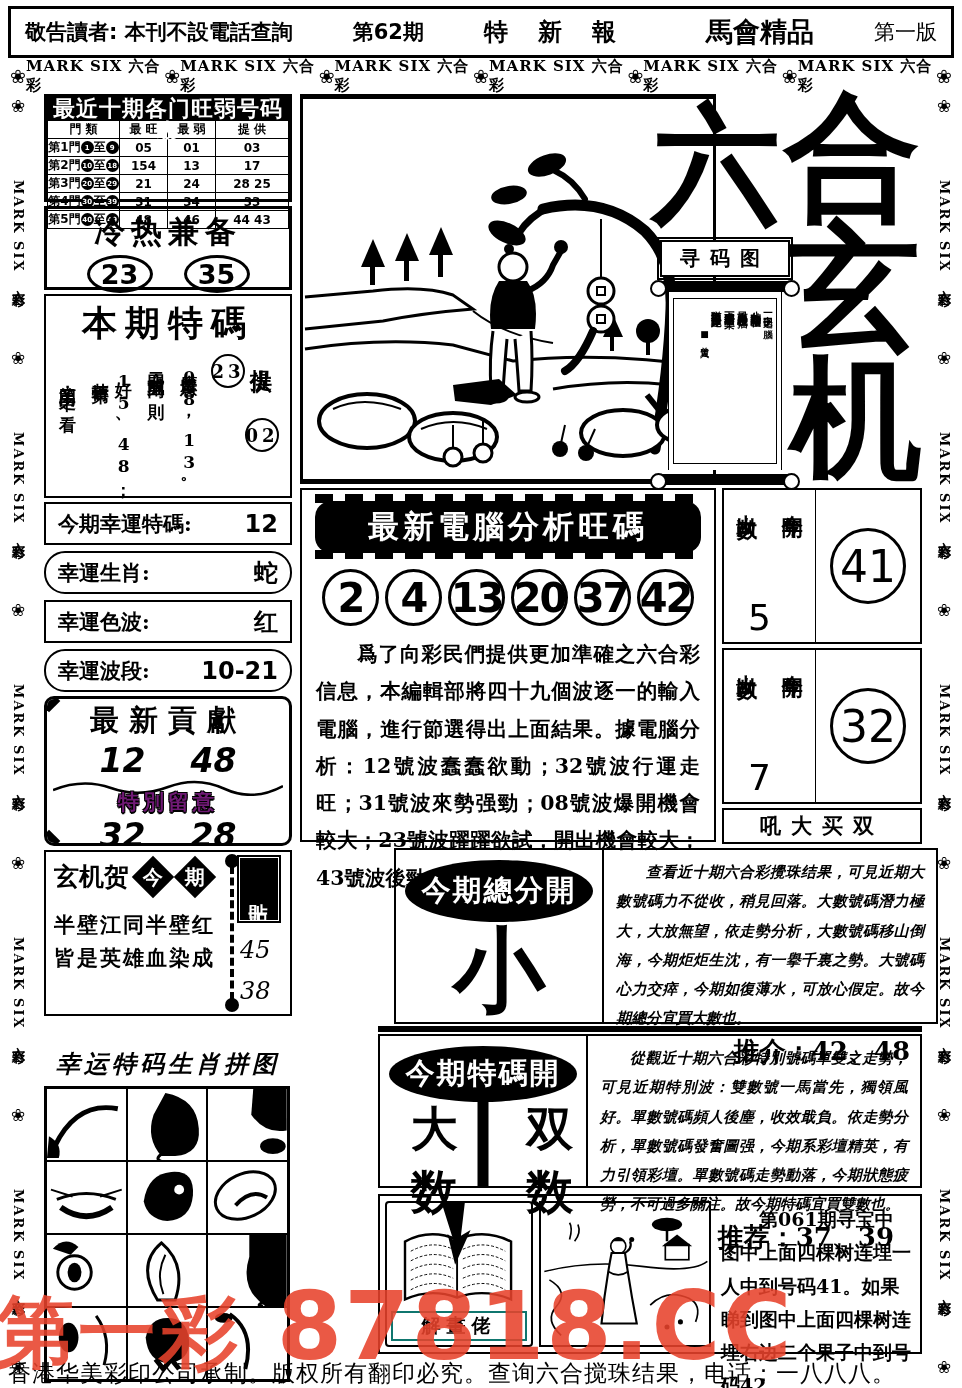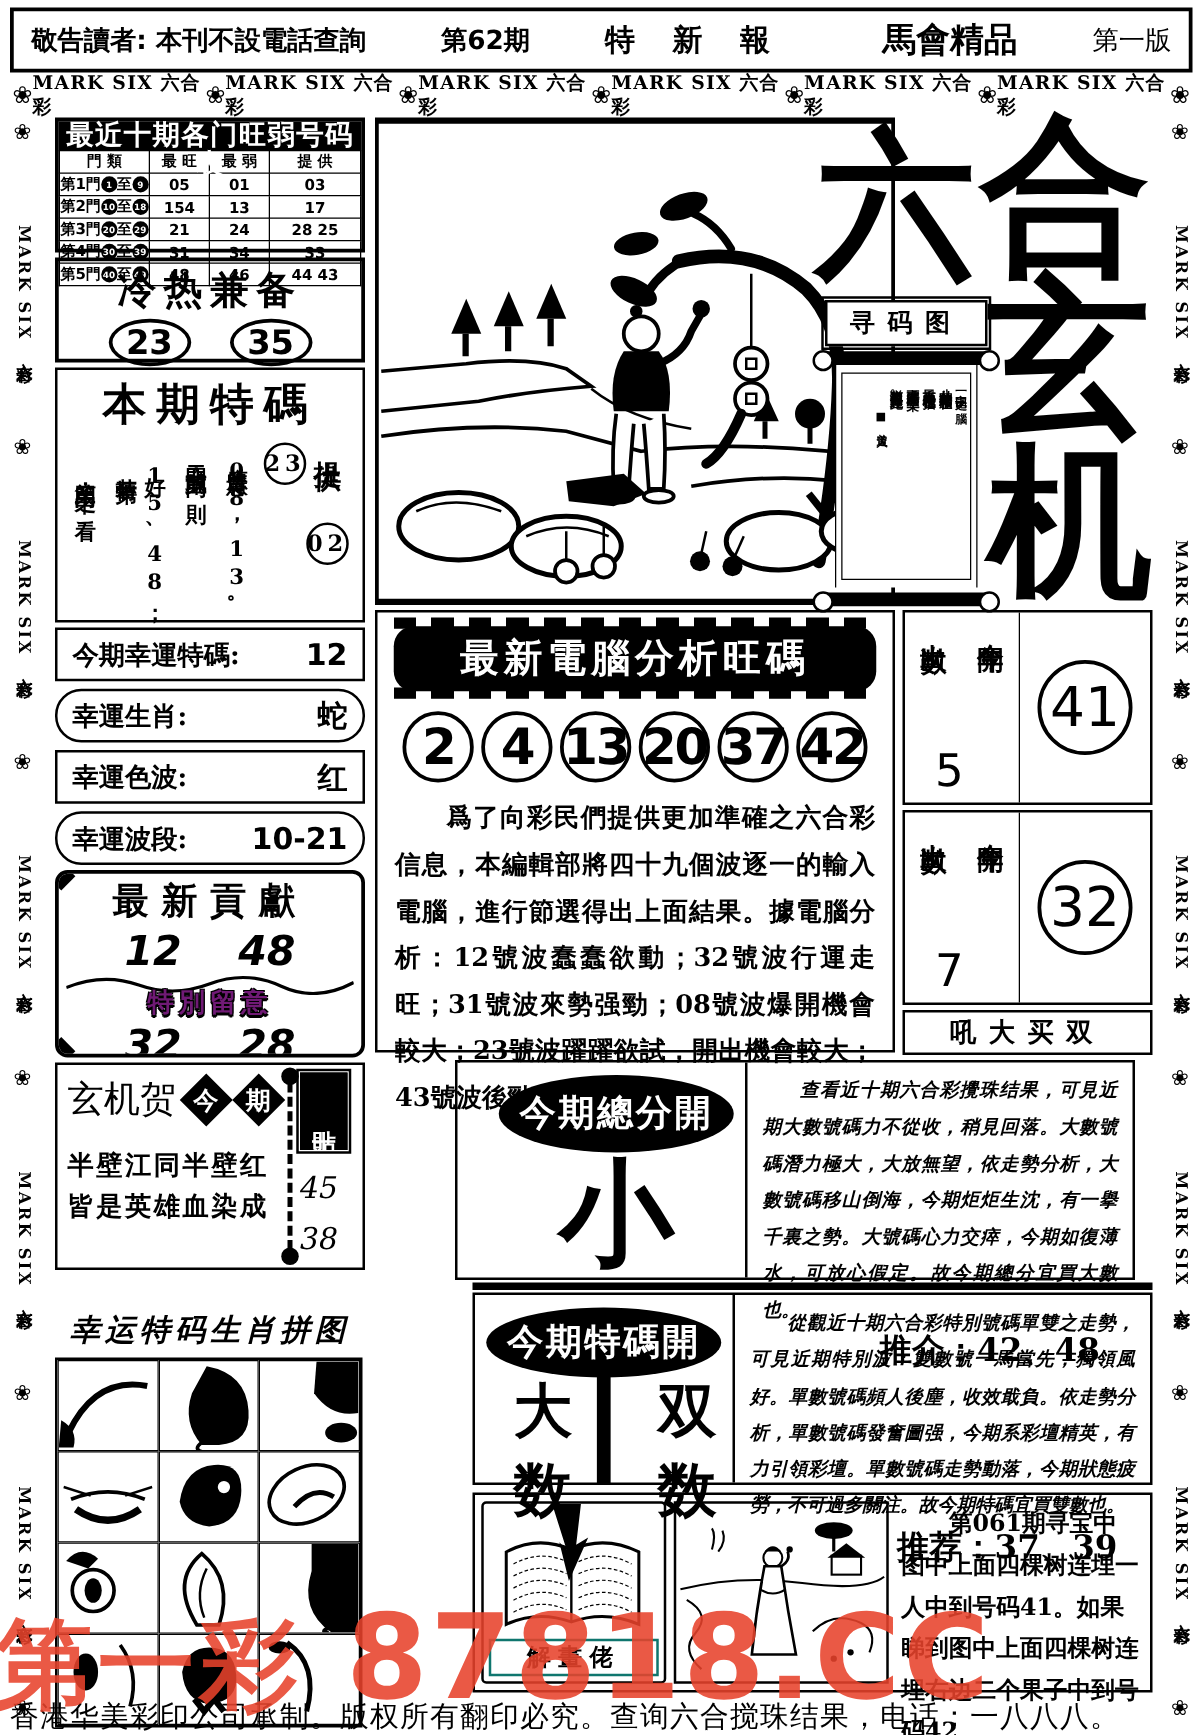--- a/index.html
+++ b/index.html
@@ -78,21 +78,21 @@
   .cb-title { font-size:29px; font-weight:bold; letter-spacing:10px; font-family:"DejaVu Serif",serif; margin-top:2px;}
   .cb-nums { display:flex; justify-content:space-around; padding:0 30px; font-size:33px; font-style:italic; font-weight:bold; }
   .cb-note { font-size:21px; font-weight:bold; letter-spacing:4px; color:#701a75;
     text-shadow:-1px -1px 0 #000,1px -1px 0 #000,-1px 1px 0 #000,1px 1px 0 #000,0 2px 0 #000; margin-top:-8px;}
   .wave { display:block; margin:-2px auto 0; }
 
   
   .greet { left:44px; top:850px; width:248px; height:166px; border:2px solid #000; display:flex; }
   .greet-main { width:182px; padding:8px 0 0 8px; }
   .gr-titlerow { display:flex; align-items:center; gap:6px; }
-  .gr-title { font-size:29px; font-weight:normal; font-family:"DejaVu Serif",serif; }
+  .gr-title { font-size:25px; font-weight:bold; font-family:"DejaVu Serif",serif; }
   .diamond { width:30px; height:30px; background:#000; transform:rotate(45deg); display:inline-flex;
     align-items:center; justify-content:center; margin:0 3px; }
   .diamond span { transform:rotate(-45deg); color:#fff; font-size:20px; font-weight:bold; }
   .gr-poem { margin-top:16px; font-size:21px; font-weight:bold; line-height:1.55;
     font-family:"DejaVu Serif",serif; letter-spacing:2px; }
   .greet-dash { width:4px; border-left:4px dashed #000; margin:14px 6px 14px 2px; position:relative; }
   .greet-dash i { position:absolute; left:-9px; width:14px; height:14px; background:#000; border-radius:50%; }
   .greet-dash i.top { top:-12px; } .greet-dash i.bot { bottom:-12px; }
   .greet-right { flex:1; display:flex; flex-direction:column; align-items:flex-start; padding-top:6px; }
   .tipbox { width:38px; height:62px; background:#000; color:#fff; writing-mode:vertical-rl;
@@ -162,21 +162,21 @@
   .yo-right { flex:1; display:flex; align-items:center; justify-content:center; }
   .bigcirc { width:76px; height:76px; border:3px solid #000; border-radius:50%; display:flex;
     align-items:center; justify-content:center; font-size:44px; }
 
   
   .roar { left:722px; top:808px; width:200px; height:36px; border:2px solid #000;
     display:flex; align-items:center; justify-content:center; font-size:21px; font-weight:bold;
     letter-spacing:10px; font-family:"DejaVu Serif",serif; }
 
   
-  .rowA { left:364px; top:848px; width:544px; height:176px; border:2px solid #000; display:flex;padding-left:24px; }
+  .rowA { left:394px; top:848px; width:544px; height:176px; border:2px solid #000; display:flex; }
   .heavy { left:378px; top:1026px; width:544px; height:6px; background:#000; }
   .rowB { left:378px; top:1034px; width:544px; height:154px; border:2px solid #000; display:flex; }
   .an-left { width:208px; border-right:2px solid #000; position:relative; text-align:center; }
   .badge { margin:10px auto 0; width:188px; height:62px; background:#000; color:#fff; border-radius:50%;
     display:flex; align-items:center; justify-content:center; font-size:29px; font-weight:bold;
     letter-spacing:2px; font-family:"DejaVu Serif",serif; position:relative; z-index:2; }
   .rowB .badge { height:56px; }
   .an-big { font-size:92px; font-weight:bold; font-family:"DejaVu Serif",serif; line-height:1.05; }
   .bigsplit { display:flex; align-items:center; justify-content:center; gap:10px; margin-top:-4px;padding-left:18px; }
   .bigsplit .bs { font-size:47px; font-weight:bold; font-family:"DejaVu Serif",serif; }

